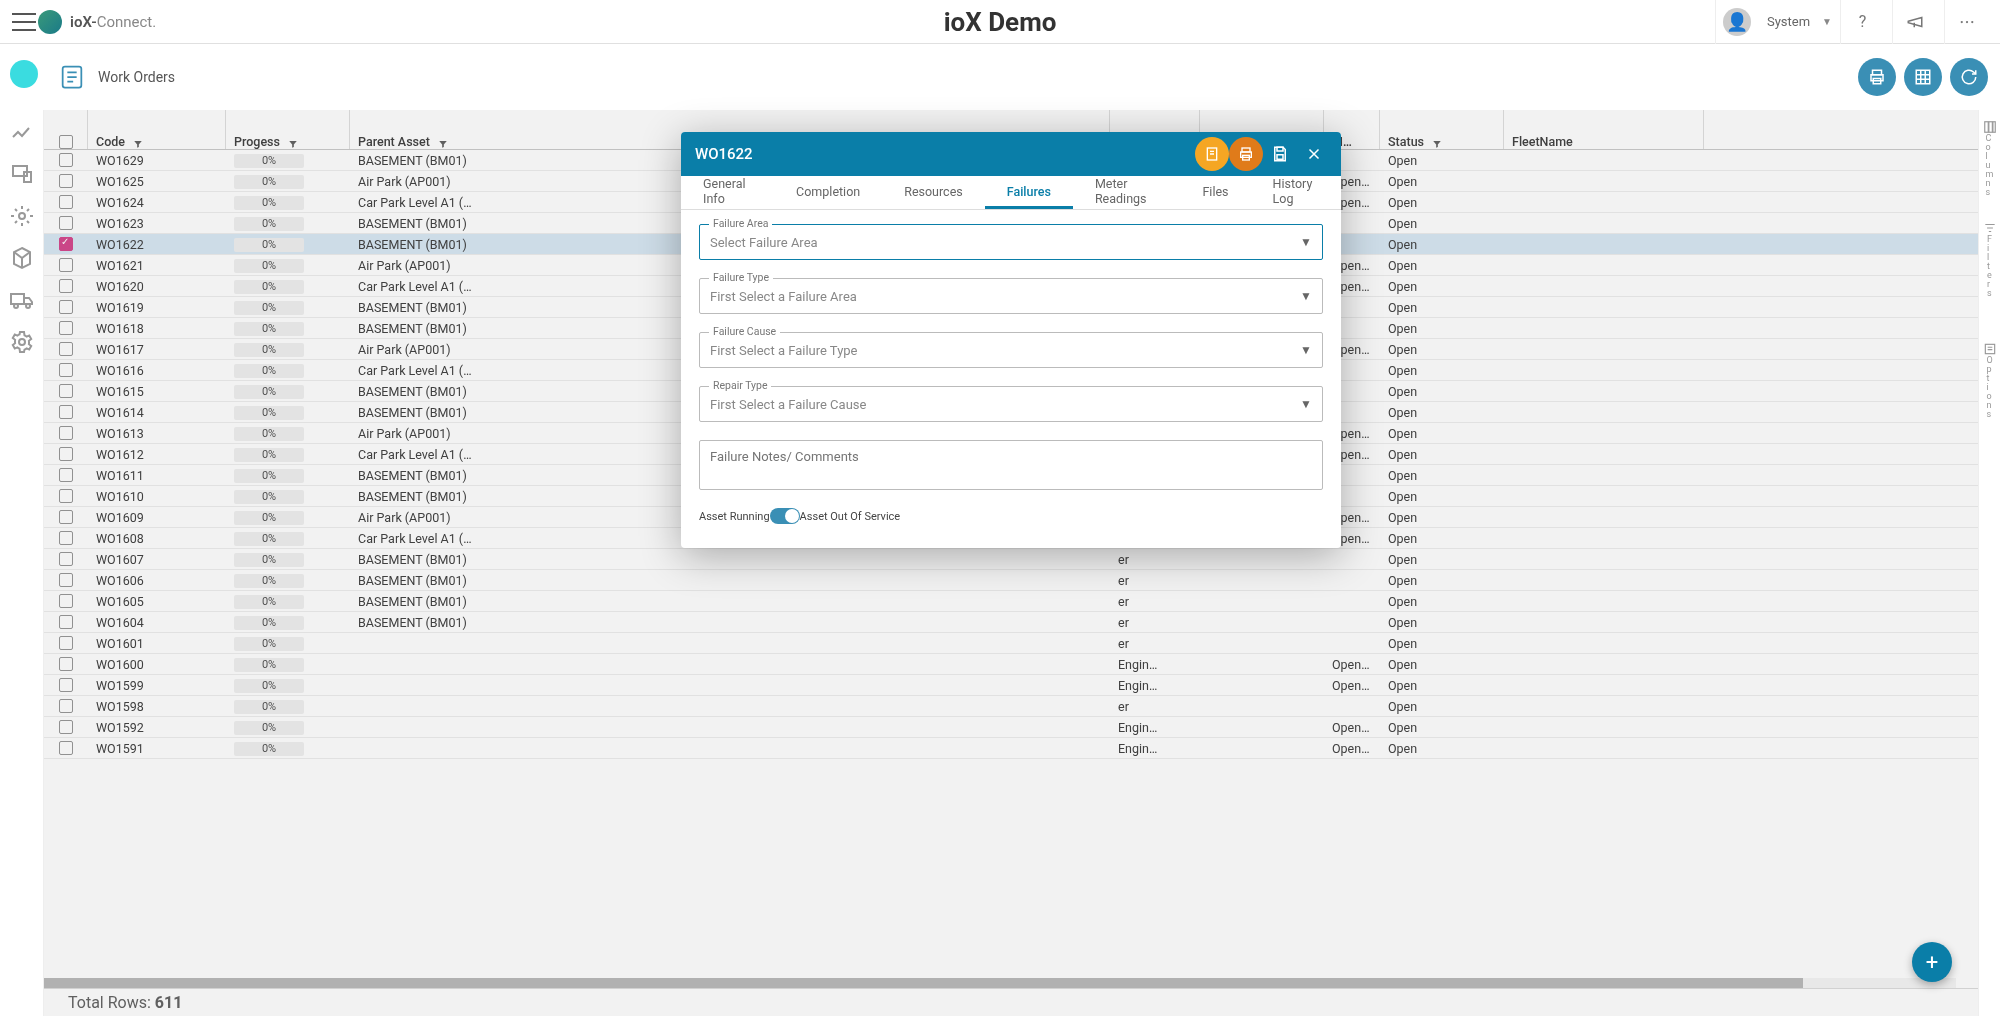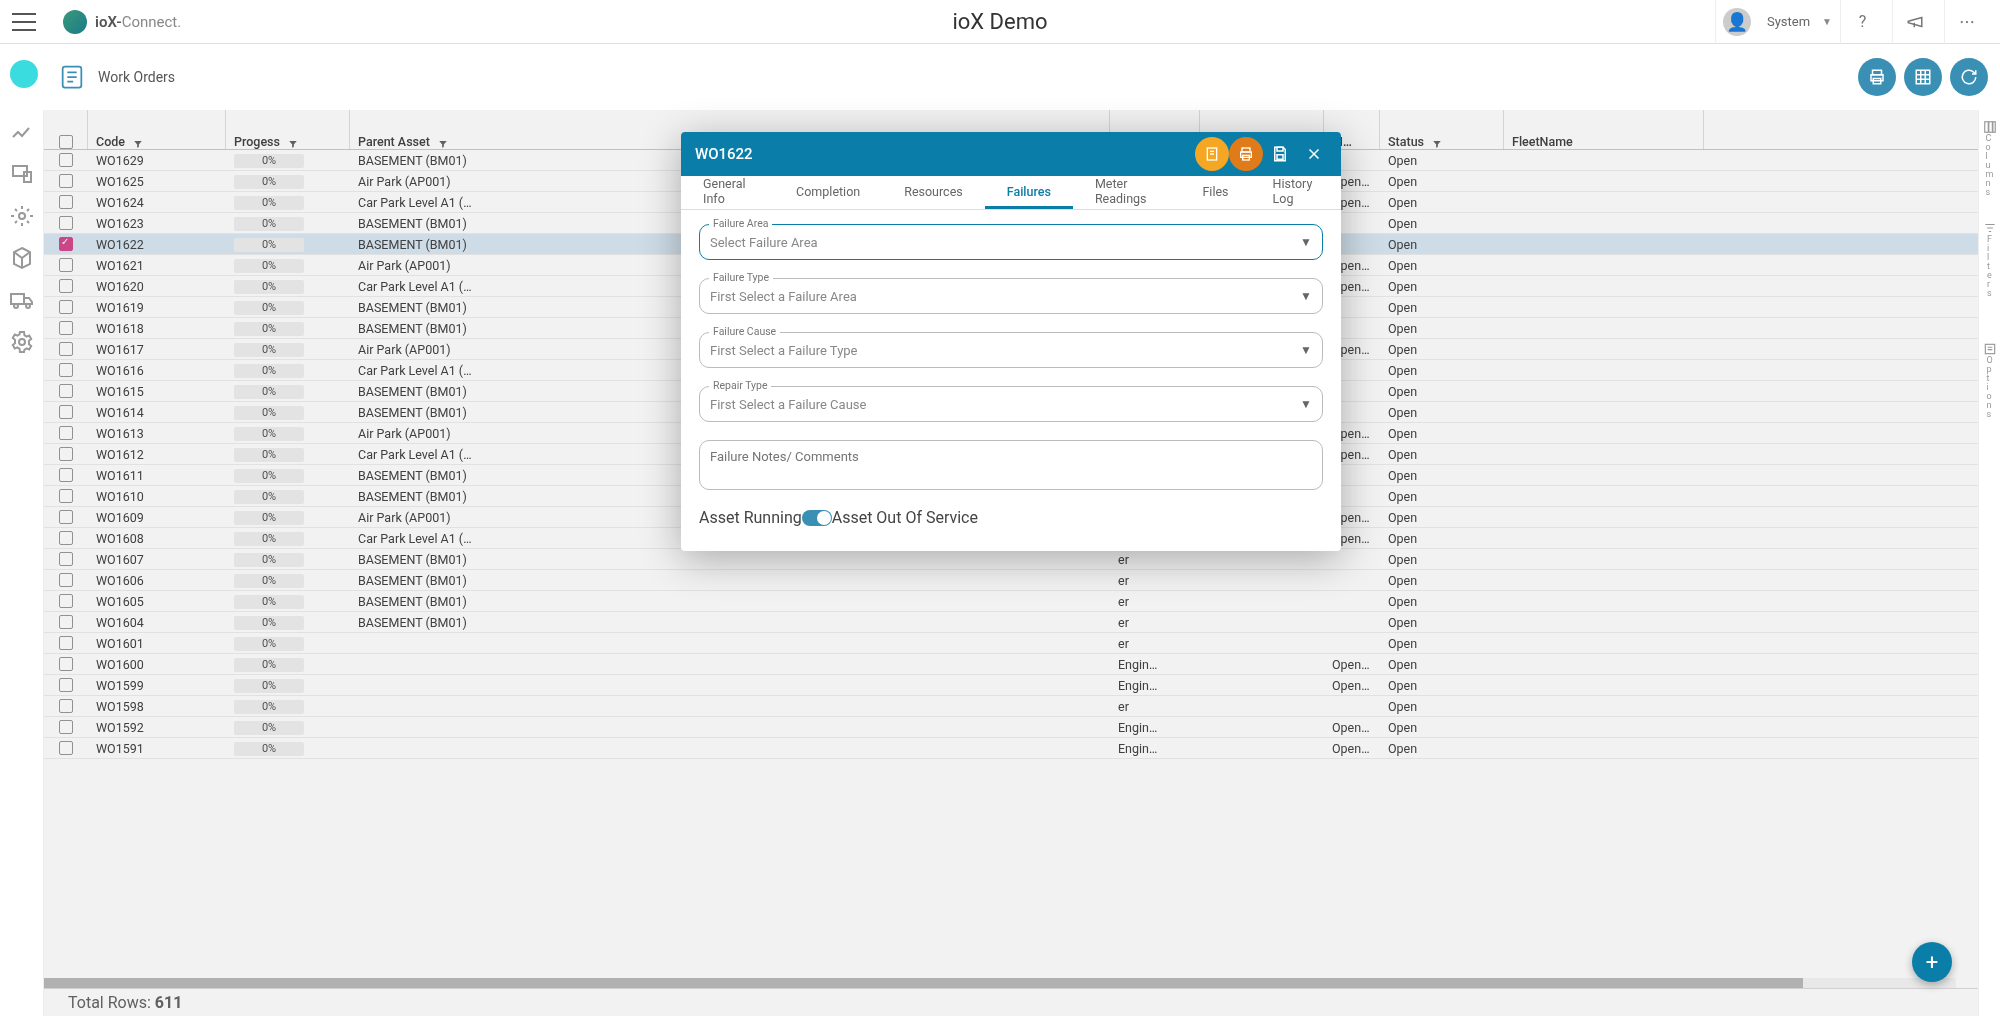--- a/index.html
+++ b/index.html
@@ -1,25 +1,25 @@
 <!DOCTYPE html>
 <html><head>
 <meta charset="utf-8">
 <style>
 *{box-sizing:border-box;margin:0;padding:0;font-family:-apple-system,Segoe UI,Roboto,sans-serif}
 html,body{width:2000px;height:1016px;overflow:hidden;background:#fff}
 
 .topbar{height:44px;background:#fff;border-bottom:1px solid #e0e0e0;display:flex;align-items:center;padding:0 12px}
 .hamburger{width:24px;height:24px;display:flex;flex-direction:column;justify-content:space-around;cursor:pointer}
 .hamburger span{height:2px;background:#555}
-.brand{display:flex;align-items:center;margin-left:27px;gap:8px}
+.brand{display:flex;align-items:center;margin-left:2px;gap:8px}
 .brand-logo{width:24px;height:24px;border-radius:50%;background:linear-gradient(135deg,#3a9a7a,#1a7a88)}
 .brand-text{color:#888;font-size:15px}
 .brand-text b{color:#555;font-weight:600}
-.top-center{position:absolute;left:50%;transform:translateX(-50%);font-size:22px;font-weight:400;color:#333}
+.top-center{position:absolute;left:50%;transform:translateX(-50%);font-size:26px;font-weight:700;color:#333}
 .top-right{margin-left:auto;display:flex;align-items:center;gap:8px}
 .top-btn{width:44px;height:44px;display:flex;align-items:center;justify-content:center;border-left:1px solid #eee;color:#777;cursor:pointer}
 .sys-label{font-size:13px;color:#666;margin-right:4px}
 .avatar-top{width:28px;height:28px;border-radius:50%;background:#ccc;display:flex;align-items:center;justify-content:center;font-size:18px;color:#555}
 
 .toolbar{height:66px;background:#fff;display:flex;align-items:center;padding:0 12px 0 56px;position:relative}
 .user-avatar{position:absolute;left:10px;top:16px;width:28px;height:28px;border-radius:50%;background:#3adce0}
 .wo-icon{width:32px;height:32px;display:flex;align-items:center;justify-content:center;color:#3a8fb5;margin-right:10px}
 .wo-title{font-size:14px;color:#555}
 .search-wrap{margin-left:60px}
@@ -69,25 +69,25 @@
 .mh-circ{width:34px;height:34px;border-radius:50%;display:flex;align-items:center;justify-content:center;color:#fff;cursor:pointer}
 .mh-circ.c1{background:#f5a623}
 .mh-circ.c2{background:#e07b1a}
 .mh-ic{width:34px;height:34px;display:flex;align-items:center;justify-content:center;color:#fff;cursor:pointer}
 .modal-tabs{height:34px;display:flex;border-bottom:1px solid #ddd;font-size:12.5px}
 .mtab{padding:0 22px;display:flex;align-items:center;color:#666;cursor:pointer;border-bottom:3px solid transparent}
 .mtab.active{color:#0a7ea8;border-bottom-color:#0a7ea8;font-weight:500}
 .modal-body{padding:14px 18px 24px;display:flex;flex-direction:column;gap:18px}
 .field{position:relative}
 .field label{position:absolute;top:-7px;left:10px;background:#fff;padding:0 4px;font-size:10.5px;color:#777}
-.field .sel,.field textarea{width:100%;border:1px solid #bbb;border-radius:10px;height:36px;padding:0 10px;font-size:13px;color:#888;display:flex;align-items:center;justify-content:space-between;cursor:pointer}
+.field .sel,.field textarea{width:100%;border:1px solid #bbb;border-radius:2px;height:36px;padding:0 10px;font-size:13px;color:#888;display:flex;align-items:center;justify-content:space-between;cursor:pointer}
 .field .sel.first{border-color:#0a7ea8}
 .field textarea{height:50px;resize:none;padding:8px 10px;outline:none;font-family:inherit}
 .caret{color:#666;font-size:12px}
-.toggle-row{display:flex;align-items:center;gap:0;font-size:16px}
+.toggle-row{display:flex;align-items:center;gap:0;font-size:11px}
 .toggle-row .tl{color:#444}
 .switch{width:30px;height:16px;border-radius:10px;background:#3a8fb5;position:relative;cursor:pointer}
 .switch:after{content:"";position:absolute;right:1px;top:1px;width:14px;height:14px;border-radius:50%;background:#fff}
 .tr{color:#444}
 
 .fab{position:absolute;right:26px;bottom:34px;width:40px;height:40px;border-radius:50%;background:#0a7ea8;color:#fff;display:flex;align-items:center;justify-content:center;font-size:22px;cursor:pointer;box-shadow:0 3px 8px rgba(0,0,0,.3);z-index:60}
 .scrollbar-fake{position:absolute;bottom:28px;left:0;right:22px;height:10px;background:#f5f5f5}
 .scrollbar-fake .thumb{height:100%;background:#bbb;width:92%}
 </style>
 </head>

